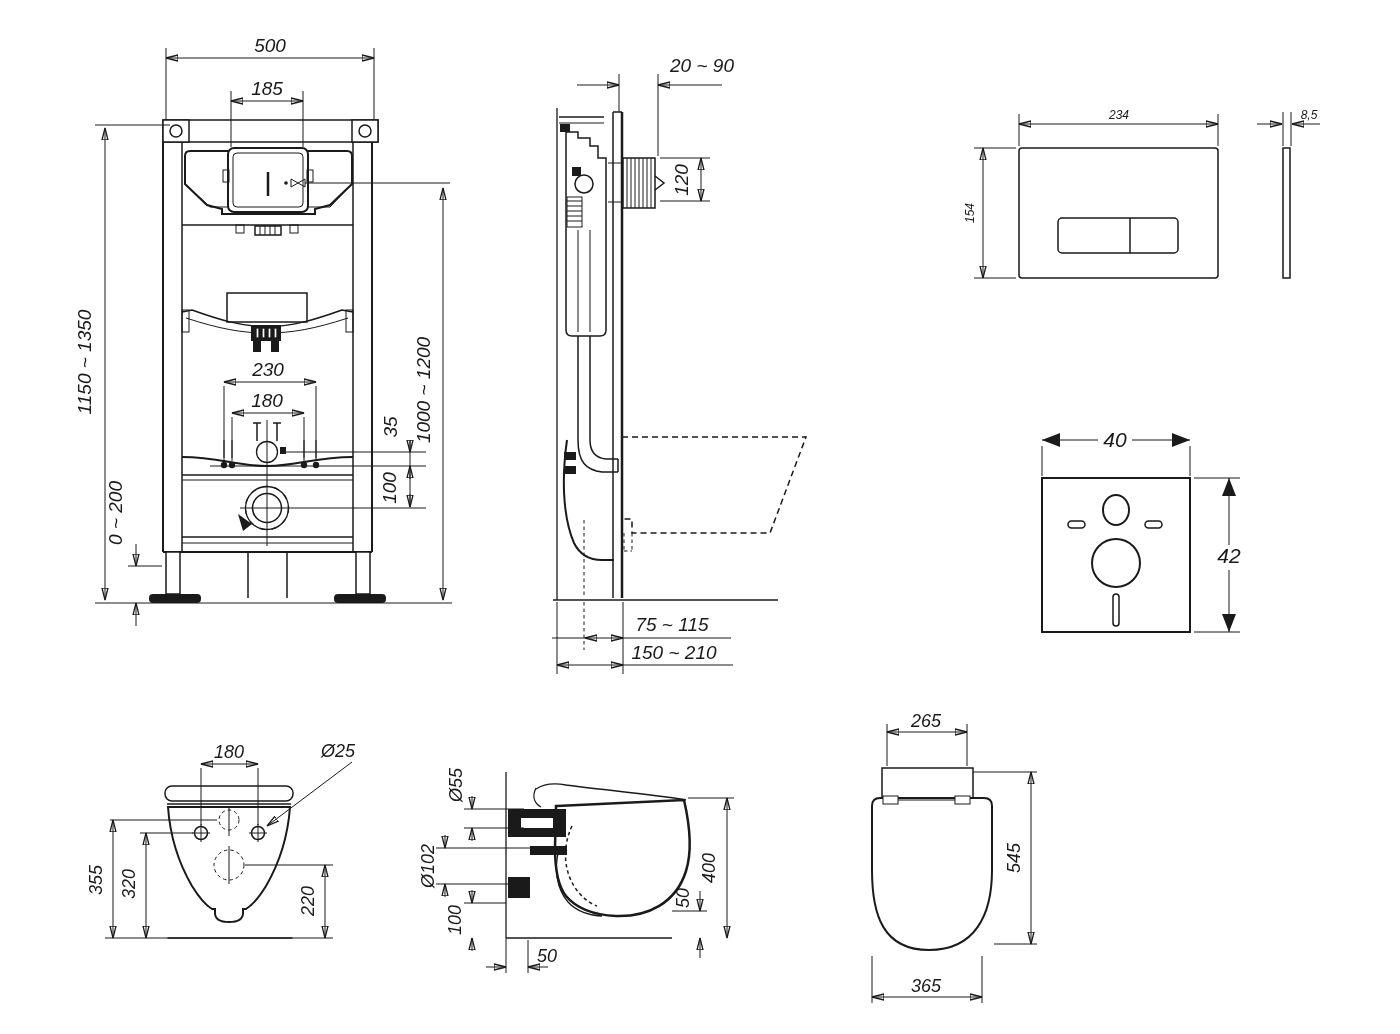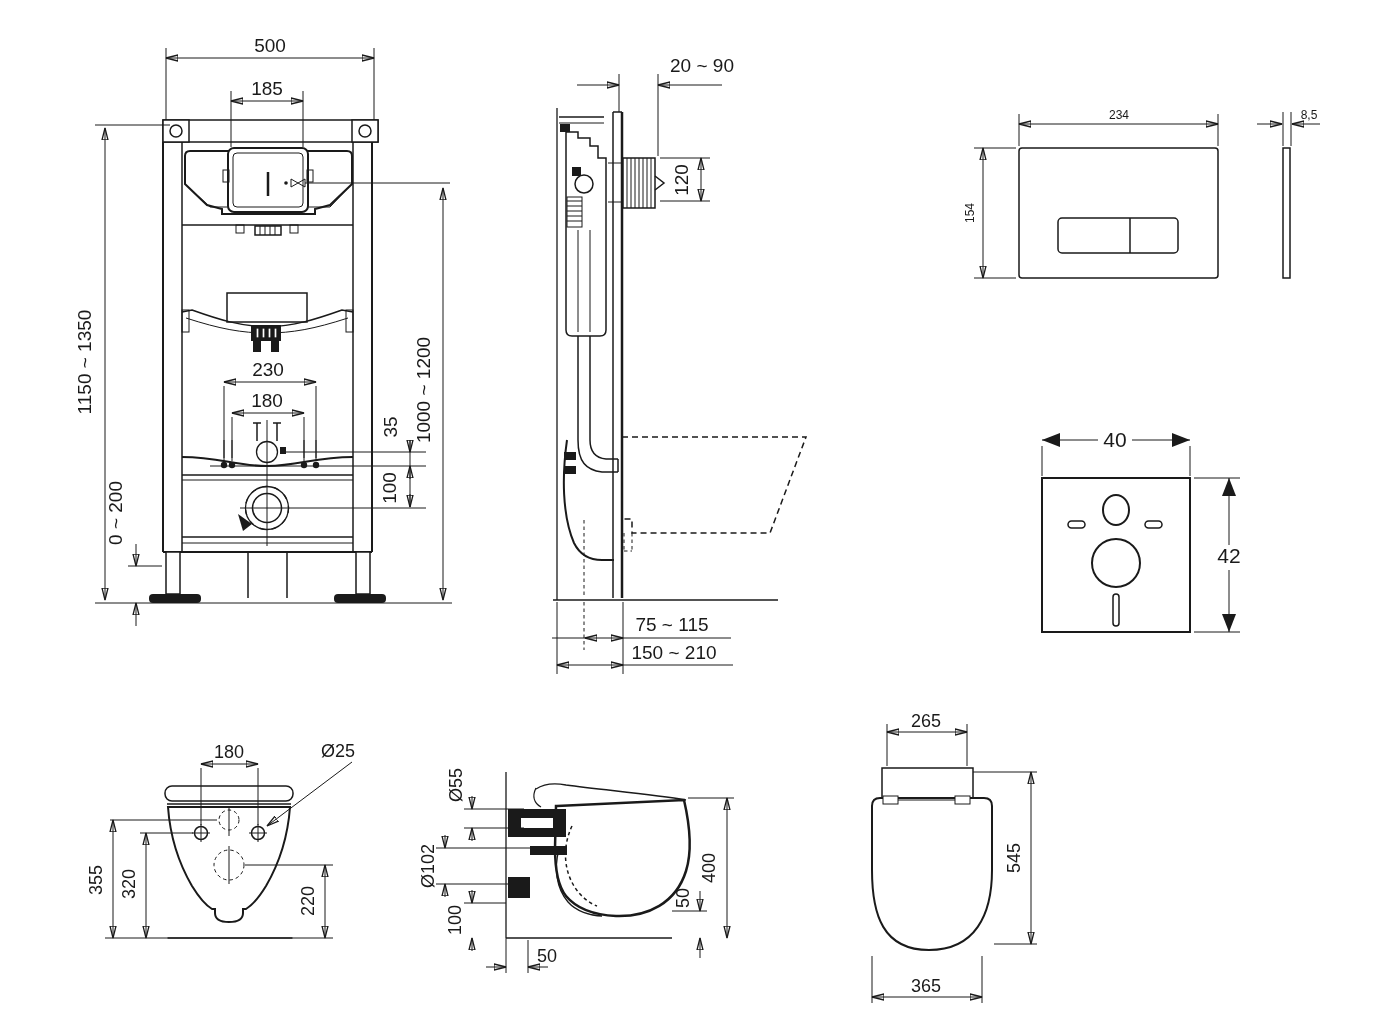--- a/index.html
+++ b/index.html
@@ -1,17 +1,17 @@
 <!DOCTYPE html>
 <html><head>
 <meta charset="utf-8">
 <style>
   html,body{margin:0;padding:0;background:#fff;}
   #canvas{position:relative;width:1400px;height:1034px;background:#ffffff;overflow:hidden;
-          font-family:"Liberation Sans",sans-serif;}
+          font-family:"Liberation Sans",sans-serif;font-style:italic;}
   svg{position:absolute;overflow:visible;}
   svg line, svg path, svg rect, svg circle, svg ellipse, svg polyline{
     stroke:#1a1a1a; fill:none; stroke-width:1.3; stroke-linecap:butt;
   }
   svg text{fill:#1a1a1a; stroke:none; font-family:"Liberation Sans",sans-serif;}
   .t19{font-size:19px;} .t18{font-size:18px;} .t12{font-size:12px;} .t21{font-size:21px;}
   .mid{text-anchor:middle;}
   .w2{stroke-width:2;} .w25{stroke-width:2.5;} .w15{stroke-width:1.5;}
   .thin{stroke-width:1;}
   .blk{fill:#1a1a1a;stroke:none;}

